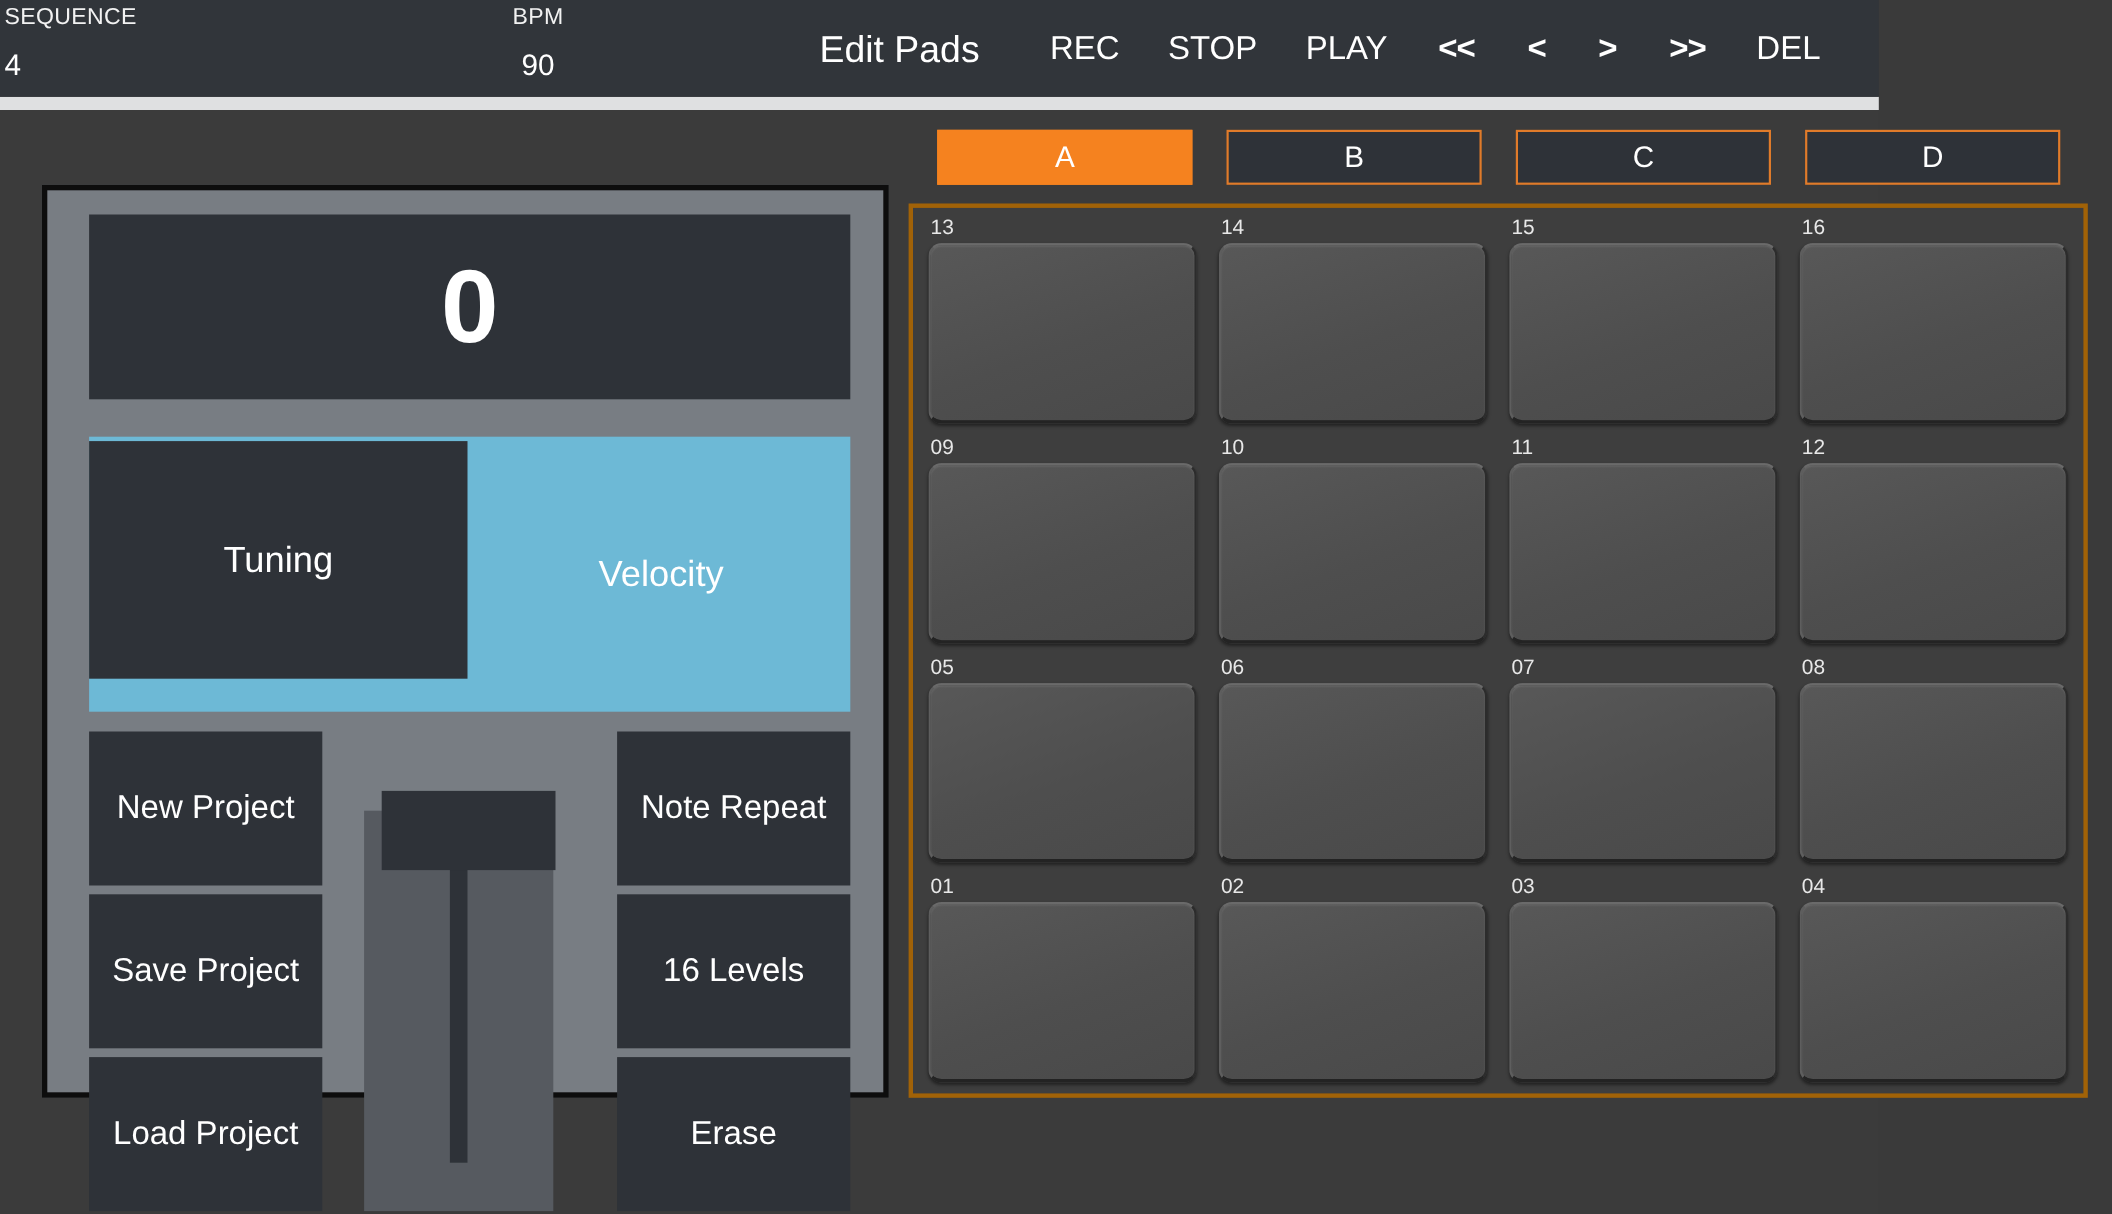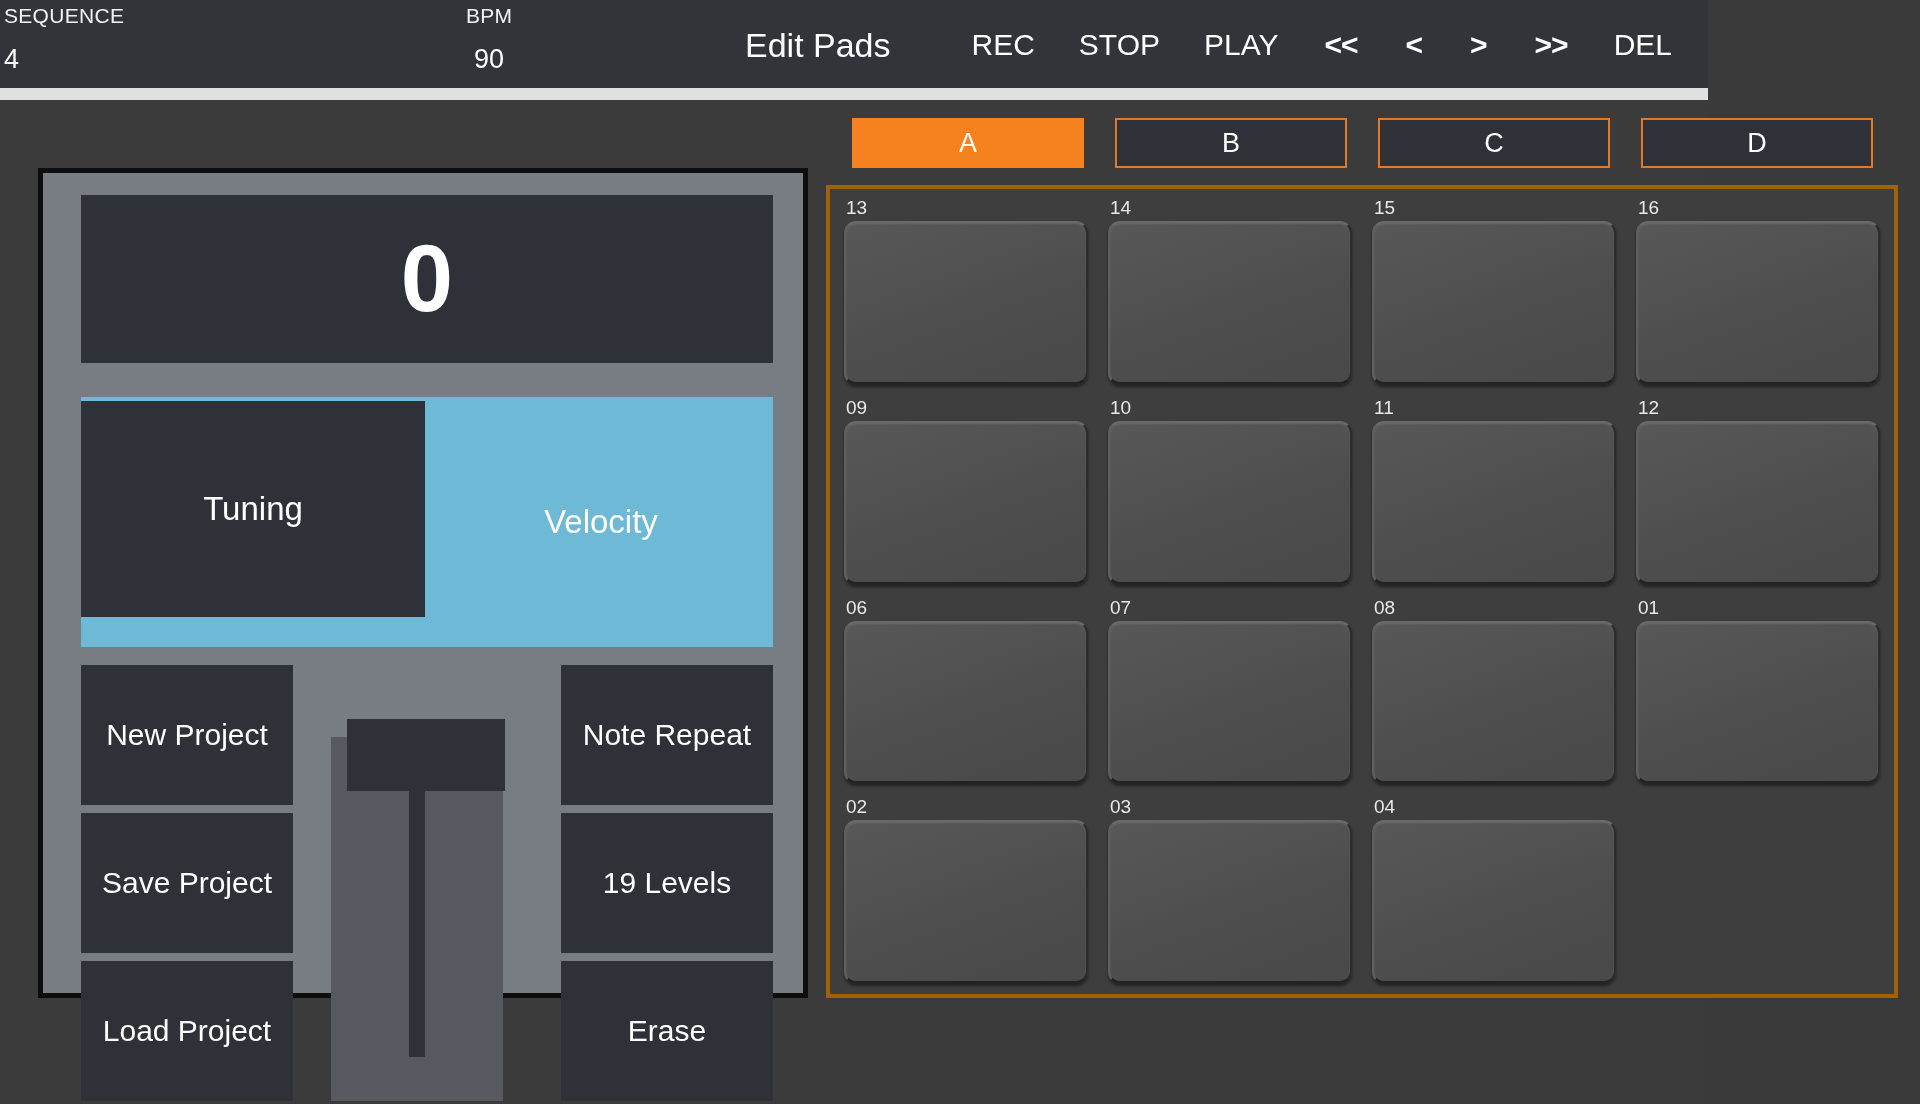--- a/index.html
+++ b/index.html
@@ -40,21 +40,21 @@
   #page-title {
     position: absolute;
     left: 745px; top: 26px;
     color: #ffffff;
     font-size: 34px;
     font-weight: 400;
   }
 
   #transport {
     position: absolute;
-    right: 14px; top: 26px;
+    right: 31px; top: 26px;
     display: flex;
     align-items: center;
     gap: 0px;
   }
   .t-btn {
     color: #ffffff;
     font-size: 30px;
     padding: 0 22px;
     line-height: 38px;
     cursor: pointer;
@@ -298,21 +298,21 @@
           </div>
 
           <div id="fader-wrap">
             <div id="fader-track"></div>
             <div id="fader-stem"></div>
             <div id="fader-handle"></div>
           </div>
 
           <div class="ctrl-col right">
             <div class="side-btn">Note Repeat</div>
-            <div class="side-btn">19 Levels</div>
+            <div class="side-btn">16 Levels</div>
             <div class="side-btn">Erase</div>
           </div>
 
         </div>
       </div>
     </div>
 
     <div id="right-panel">
 
       <div id="bank-tabs">
@@ -353,20 +353,24 @@
           <div class="pad-cell">
             <div class="pad-num">11</div>
             <div class="pad"></div>
           </div>
           <div class="pad-cell">
             <div class="pad-num">12</div>
             <div class="pad"></div>
           </div>
 
           <div class="pad-cell">
+            <div class="pad-num">05</div>
+            <div class="pad"></div>
+          </div>
+          <div class="pad-cell">
             <div class="pad-num">06</div>
             <div class="pad"></div>
           </div>
           <div class="pad-cell">
             <div class="pad-num">07</div>
             <div class="pad"></div>
           </div>
           <div class="pad-cell">
             <div class="pad-num">08</div>
             <div class="pad"></div>

